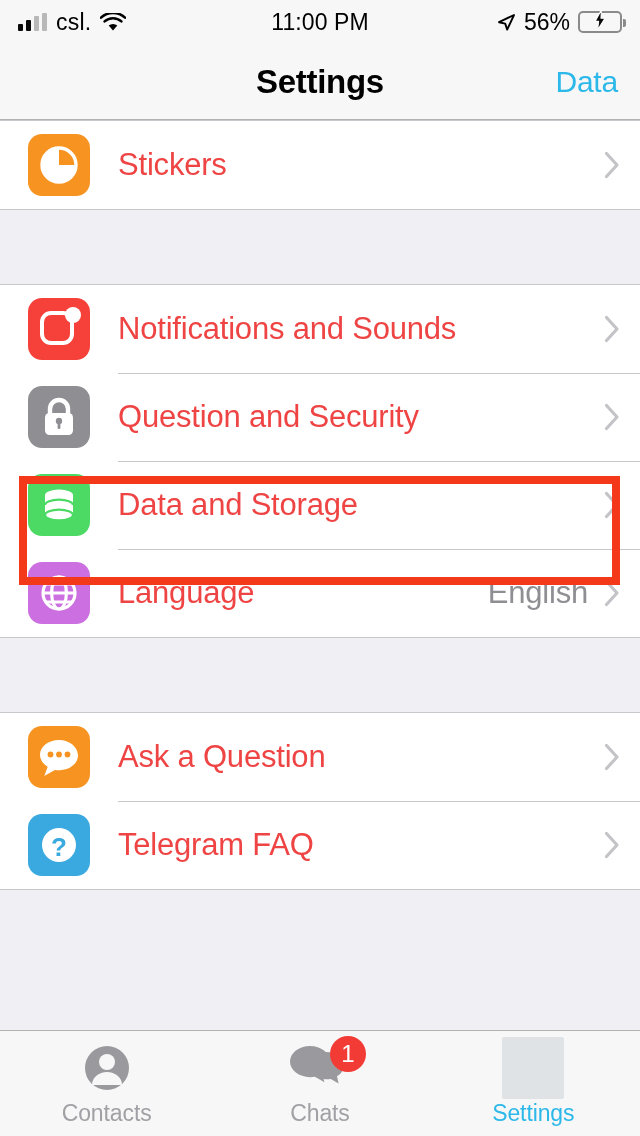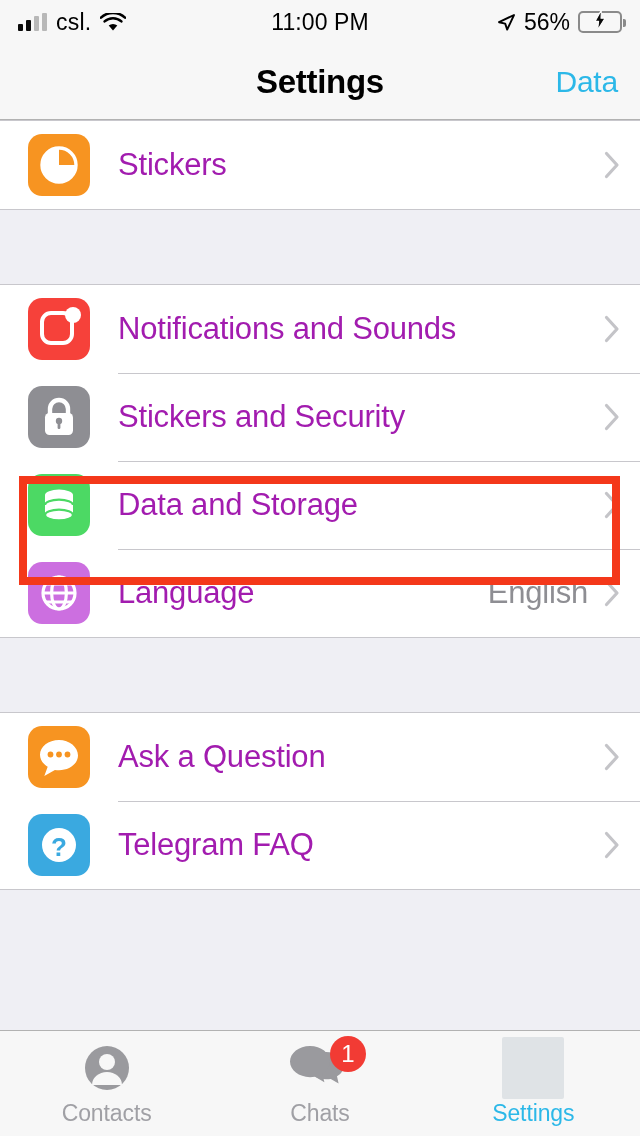--- a/index.html
+++ b/index.html
@@ -88,21 +88,21 @@
     height: 1px; background: #c8c7cc;
   }
   .row-icon {
     width: 62px; height: 62px; border-radius: 14px;
     flex: 0 0 62px;
     display: flex; align-items: center; justify-content: center;
     position: relative; overflow: hidden;
   }
   .row-label {
     margin-left: 28px;
-    font-size: 31px; color: #a21caf; letter-spacing: -.2px;
+    font-size: 31px; color: #ef4444; letter-spacing: -.2px;
   }
   .row-value {
     margin-left: auto; font-size: 31px; color: #8e8e93; letter-spacing: -.2px;
     padding-right: 16px;
   }
   .chev {
     margin-left: auto; flex: 0 0 auto;
     width: 16px; height: 28px;
   }
   .row-value + .chev { margin-left: 0; }
@@ -220,21 +220,21 @@
         </div>
         <div class="row">
           <span class="row-icon" style="background: rgb(142, 142, 147);">
             <svg viewBox="0 0 62 62" width="62" height="62">
         <path d="M22 28 v-5 a9 9 0 0 1 18 0 v5" fill="none" stroke="#fff" stroke-width="4.4"></path>
         <rect x="17" y="27" width="28" height="22" rx="4.5" fill="#fff"></rect>
         <circle cx="31" cy="35" r="3.2" fill="#8e8e93"></circle>
         <rect x="29.6" y="36" width="2.8" height="7" rx="1.2" fill="#8e8e93"></rect>
       </svg>
           </span>
-          <span class="row-label">Stickers and Security</span>
+          <span class="row-label">Question and Security</span>
           <span class="chev"><svg viewBox="0 0 16 28" width="16" height="28">
     <path d="M2.5 2.5 L13 14 L2.5 25.5" fill="none" stroke="#c4c4c8" stroke-width="3.2" stroke-linecap="round" stroke-linejoin="round"></path>
   </svg></span>
         </div>
         <div class="row">
           <span class="row-icon" style="background: rgb(76, 217, 100);">
             <svg viewBox="0 0 62 62" width="62" height="62">
         <ellipse cx="31" cy="21" rx="14" ry="5.4" fill="#fff"></ellipse>
         <path d="M17 21 v7 a14 5.4 0 0 0 28 0 v-7 Z" fill="#fff"></path>
         <ellipse cx="31" cy="31" rx="14" ry="5.4" fill="#fff" stroke="#4cd964" stroke-width="2.2"></ellipse>

